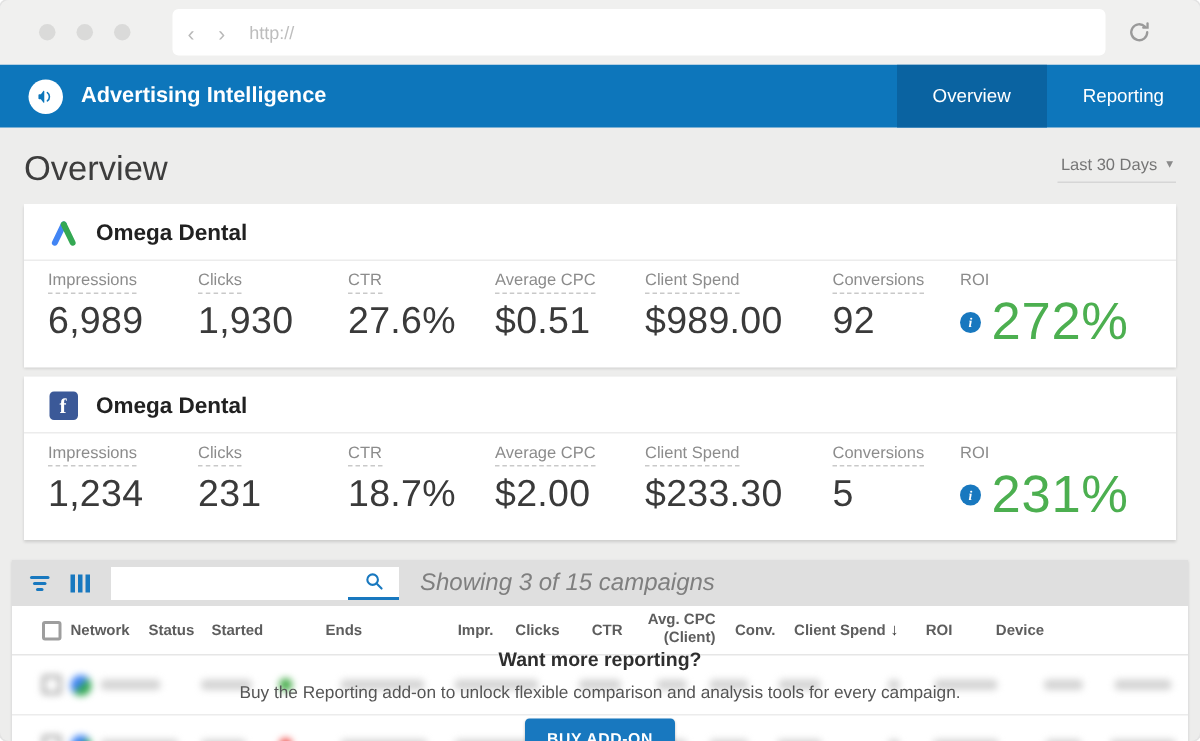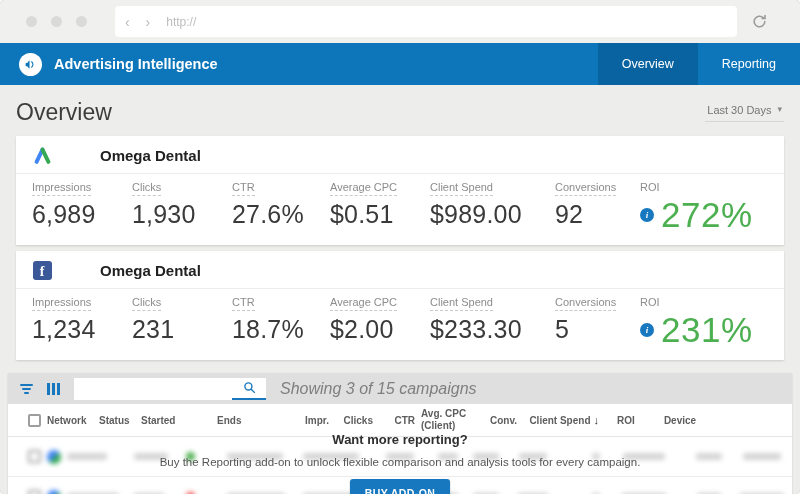--- a/index.html
+++ b/index.html
@@ -35,21 +35,21 @@
                 cursor:pointer; display:flex; align-items:flex-start; gap:6px; }
   .caret { font-size:9px; color:#8a8a8a; }
 
   
   .card { background:#fff; margin:0 16px 6px; box-shadow:0 1px 2px rgba(0,0,0,.14); }
   .card-title-row { display:flex; align-items:center; gap:12px; padding:9px 16px 8px; }
   .net-icon { width:20px; height:20px; display:flex; align-items:center; justify-content:center; }
   .fb-icon { width:19px; height:19px; background:#3b5998; border-radius:3px; color:#fff;
              font-weight:bold; font-size:14px; display:flex; align-items:flex-end; justify-content:center;
              line-height:17px; font-family:"Liberation Serif", serif; }
-  .card-name { font-size:15px; font-weight:bold; color:#212121;margin-left:36px; }
+  .card-name { font-size:15px; font-weight:bold; color:#212121; }
   .card-divider { height:1px; background:#ececec; }
   .metrics { display:flex; padding:7px 16px 10px; }
   .metric { display:flex; flex-direction:column; gap:4px; }
   .m0{width:100px}.m1{width:100px}.m2{width:98px}.m3{width:100px}.m4{width:125px}.m5{width:85px}
   .m-roi{flex:1}
   .metric-label { font-size:11px; color:#8c8c8c; align-self:flex-start;
                   border-bottom:1px dashed #c9c9c9; padding-bottom:2px; }
   .metric-label.no-line { border-bottom:none; }
   .metric-value { font-size:25px; color:#3a3a3a; letter-spacing:.2px; }
   .roi-row { display:flex; align-items:center; gap:7px; margin-top:-4px; }
@@ -80,21 +80,21 @@
   .th { padding:0 3px; }
   .c-check{width:36px; display:flex; justify-content:flex-end;}
   .c-name{width:88px; padding-left:9px;}
   .c-network{width:52px;}
   .c-status{width:42px;}
   .c-started{width:76px;}
   .c-ends{width:72px;}
   .c-impr{width:46px; text-align:right;}
   .c-clicks{width:44px; text-align:right;}
   .c-ctr{width:42px; text-align:right;}
-  .c-avgcpc{width:62px; text-align:left; line-height:1.25;}
+  .c-avgcpc{width:62px; text-align:right; line-height:1.25;}
   .c-conv{width:40px; text-align:right;}
   .c-spend{width:82px; text-align:right;}
   .c-roi{width:48px; text-align:center;}
   .c-device{width:60px; text-align:center;}
   .checkbox { width:13px; height:13px; border:2px solid #9e9e9e; border-radius:2px; cursor:pointer; }
   .sort-arrow { font-size:11px; color:#333; margin-left:3px; }
 
   .rows { position:relative; }
   .trow { display:flex; align-items:center; height:40px; border-bottom:1px solid #ececec; }
   .trow .blurred { display:flex; align-items:center; width:100%; filter:blur(2.6px); }

